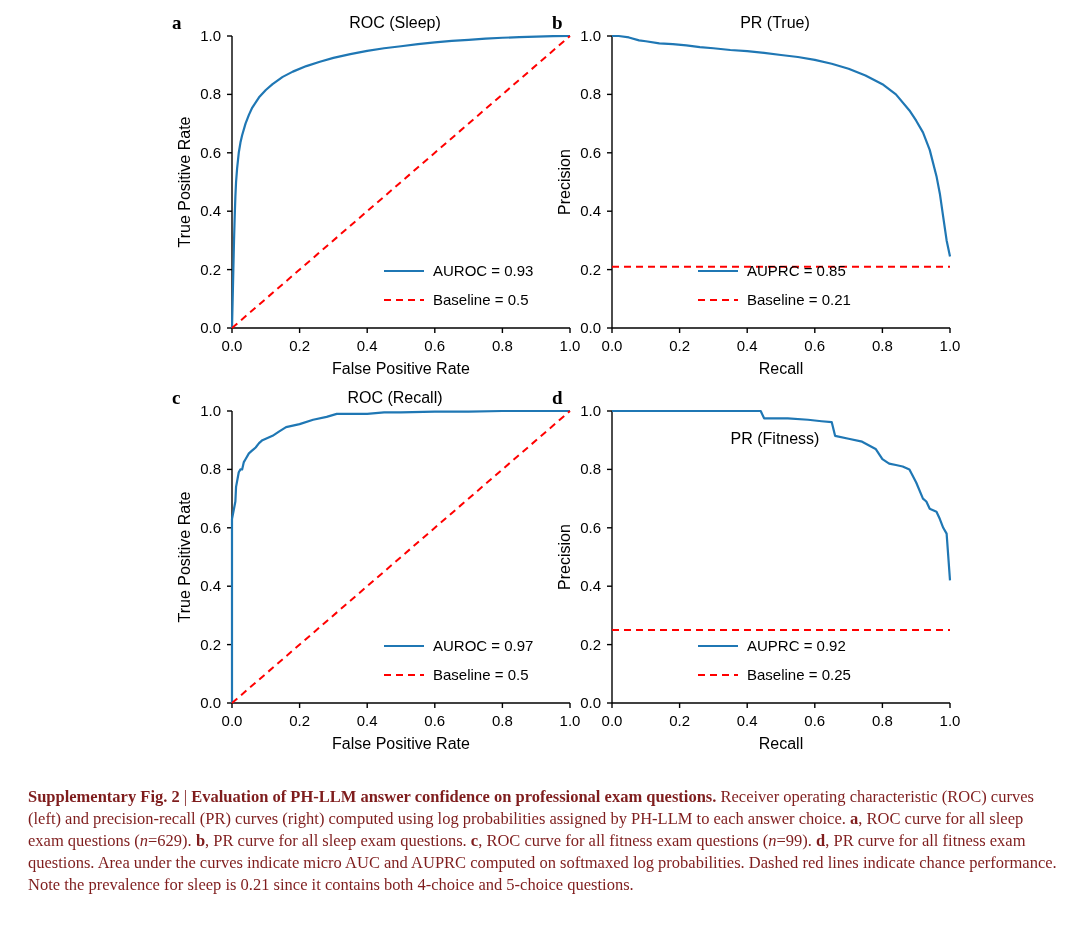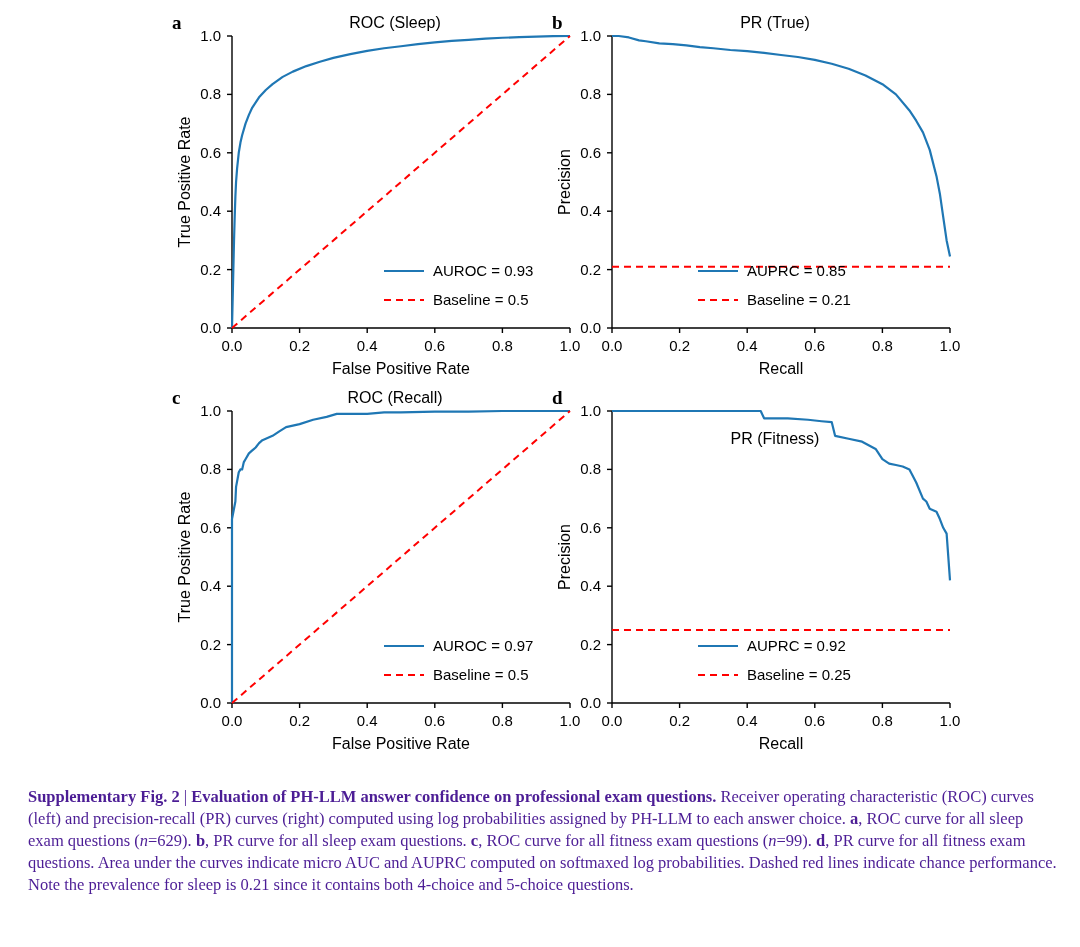--- a/index.html
+++ b/index.html
@@ -71,21 +71,21 @@
     fill: #000;
   }
   .caption {
     position: absolute;
     left: 28px;
     top: 786px;
     width: 1030px;
     font-family: "Liberation Serif", serif;
     font-size: 16.5px;
     line-height: 1.33;
-    color: #4c1d95;
+    color: #7f1d1d;
     text-align: left;
   }
   .caption b { font-weight: bold; }
   .caption i { font-style: italic; }
 </style>
 </head>
 <body>
 
 <div class="page">
 

